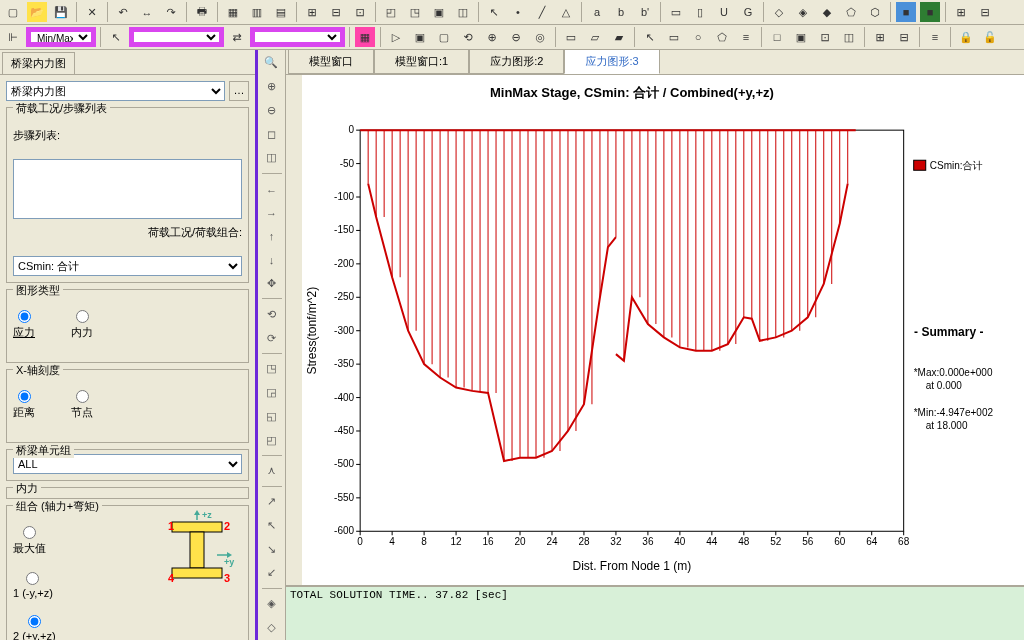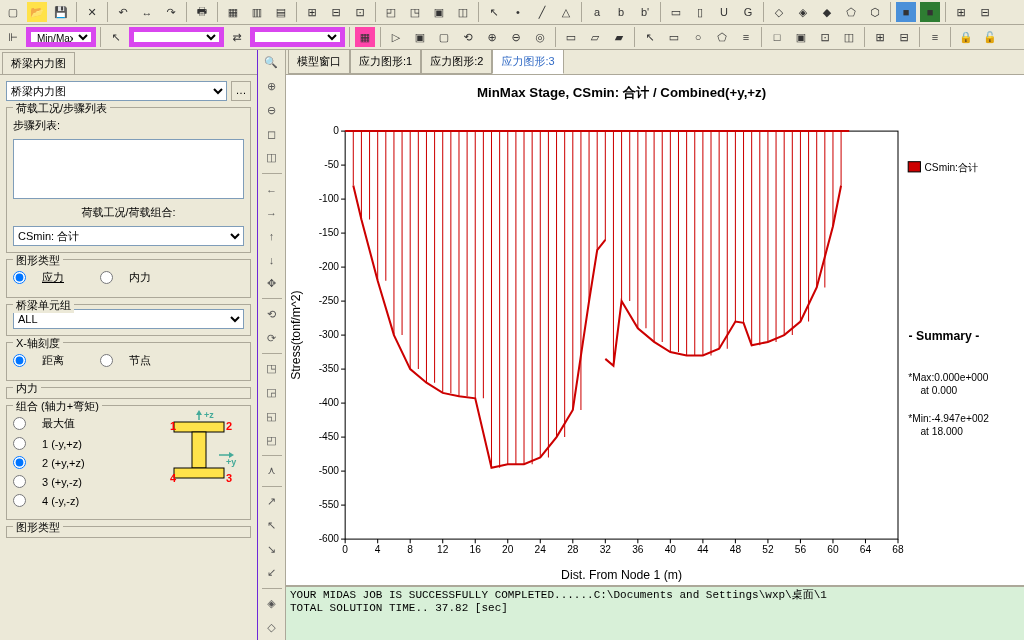--- a/index.html
+++ b/index.html
@@ -6,39 +6,39 @@
 body { font-family: "Microsoft YaHei", SimSun, Arial, sans-serif; font-size: 11px; background: #ece9d8; width: 1024px; height: 640px; overflow: hidden; }
 
 
 .toolbar-row { display: flex; align-items: center; height: 25px; background: #ece9d8; border-bottom: 1px solid #aca899; padding: 0 2px; gap: 2px; }
 .toolbar-row .tbtn { width: 22px; height: 22px; border: 1px solid #ece9d8; display: flex; align-items: center; justify-content: center; font-size: 11px; color: #333; cursor: pointer; }
 .toolbar-row .sep { width: 1px; height: 20px; background: #aca899; margin: 0 2px; }
 .dropdown { height: 20px; border: 5px solid #d946ef; background: #fff; font-size: 10px; padding: 0 2px; }
 
 
 .main-area { display: flex; height: 590px; }
-.left-panel { width: 258px; background: #ece9d8; border-right: 1px solid #6d28d9; display: flex; flex-direction: column; }
+.left-panel { width: 258px; background: #ece9d8; border-right: 3px solid #6d28d9; display: flex; flex-direction: column; }
 .left-tab { display: flex; padding: 2px 2px 0 2px; background: #ece9d8; }
 .left-tab .tab { padding: 3px 8px; border: 1px solid #aca899; border-bottom: none; background: #ece9d8; font-size: 11px; }
 .left-content { flex: 1; padding: 6px; overflow-y: auto; border-top: 1px solid #aca899; }
 .vtoolbar { width: 28px; background: #ece9d8; border-right: 1px solid #aca899; display: flex; flex-direction: column; align-items: center; padding: 2px 0; gap: 2px; }
 .vtoolbar .vbtn { width: 22px; height: 22px; border: 1px solid #ece9d8; display: flex; align-items: center; justify-content: center; font-size: 11px; color: #555; cursor: pointer; }
 .vtoolbar .vsep { width: 20px; height: 1px; background: #aca899; margin: 2px 0; }
 .workspace { flex: 1; display: flex; flex-direction: column; }
 .ws-tabs { display: flex; background: #ece9d8; border-bottom: 1px solid #aca899; padding: 0 0 0 2px; }
-.ws-tabs .wstab { padding: 4px 8px; border: 1px solid #aca899; border-top: none; margin-right: 0px; font-size: 11px; background: #ece9d8; cursor: pointer; }
+.ws-tabs .wstab { padding: 4px 20px; border: 1px solid #aca899; border-top: none; margin-right: 0px; font-size: 11px; background: #ece9d8; cursor: pointer; }
 .ws-tabs .wstab.active { background: #fff; color: #316ac5; border-bottom: 1px solid #fff; }
-.chart-area { flex: 1; background: #fff; position: relative; overflow: hidden; }
+.chart-area { flex: 1; background: #fff; position: relative; overflow: hidden; margin-left: 16px; }
 .console-area { height: 55px; background: #d8f0d8; border-top: 2px solid #aca899; font-family: "Courier New", monospace; font-size: 11px; padding: 2px 4px; color: #000; line-height: 13px; overflow: hidden; }
 
 
 .fieldset { border: 1px solid #aca899; padding: 4px 6px 6px 6px; margin-bottom: 6px; position: relative; }
 .fieldset .legend { position: absolute; top: -7px; left: 6px; background: #ece9d8; padding: 0 3px; font-size: 11px; }
-.row { display: flex; align-items: center; gap: 6px; margin: 6px 0; font-size: 11px; }
-.row label { display: flex; align-items: center; gap: 16px; }
+.row { display: flex; align-items: center; gap: 6px; margin: 16px 0; font-size: 11px; }
+.row label { display: flex; align-items: center; gap: 2px; flex-direction: column; }
 select.wide { width: 100%; height: 20px; border: 1px solid #7f9db9; background: #fff; font-size: 11px; }
 textarea.steps { width: 100%; height: 60px; border: 1px solid #7f9db9; background: #fff; resize: none; }
 .combo-row { display: flex; gap: 4px; align-items: center; margin-bottom: 6px; }
 .combo-row select { flex: 1; }
 .combo-row .dots { width: 20px; height: 20px; border: 1px solid #aca899; background: #ece9d8; text-align: center; line-height: 16px; font-size: 11px; cursor: pointer; }
 
 
 .section-svg { width: 90px; height: 80px; }
 
 
@@ -165,57 +165,57 @@
         <select class="wide"><option>桥梁内力图</option></select>
         <div class="dots">…</div>
       </div>
 
       <div class="fieldset">
         <div class="legend">荷载工况/步骤列表</div>
         <div class="row">
             <span>步骤列表:</span>
           </div>
         <textarea class="steps" style=""></textarea>
-        <div class="row" style="justify-content:center;margin-top:4px">
+        <div class="row" style="justify-content:flex-end;margin-top:4px">
             <span>荷载工况/荷载组合:</span>
           </div>
         <select class="wide"><option>CSmin: 合计</option></select>
       </div>
 
       <div class="fieldset">
         <div class="legend">图形类型</div>
         <div class="row">
           <label>
               <input type="radio" checked="" style=""> 
               <u>应力</u>
             </label>
           <label style="margin-left:30px">
               <input type="radio" style=""> 
               <span>内力</span>
             </label>
         </div>
       </div>
 
       <div class="fieldset">
-        <div class="legend">桥梁单元组</div>
-        <select class="wide"><option>ALL</option></select>
-      </div>
-
-      <div class="fieldset">
         <div class="legend">X-轴刻度</div>
         <div class="row">
           <label>
               <input type="radio" checked="" style=""> 
               <span>距离</span>
             </label>
           <label style="margin-left:30px">
               <input type="radio" style=""> 
               <span>节点</span>
             </label>
         </div>
+      </div>
+
+      <div class="fieldset">
+        <div class="legend">桥梁单元组</div>
+        <select class="wide"><option>ALL</option></select>
       </div>
 
       <div class="fieldset">
         <div class="legend">内力</div>
       </div>
 
       <div class="fieldset">
         <div class="legend">组合 (轴力+弯矩)</div>
         <div style="display:flex;gap:4px">
           <div style="flex:1">
@@ -302,21 +302,21 @@
     <div class="vbtn">↘</div>
     <div class="vbtn">↙</div>
     <div class="vsep"></div>
     <div class="vbtn">◈</div>
     <div class="vbtn">◇</div>
   </div>
 
   <div class="workspace">
     <div class="ws-tabs">
       <div class="wstab">模型窗口</div>
-      <div class="wstab">应力图形:1</div>
+      <div class="wstab">模型窗口:1</div>
       <div class="wstab">应力图形:2</div>
       <div class="wstab active">应力图形:3</div>
     </div>
     <div class="chart-area">
       <svg class="chart-svg" id="chart-svg" viewBox="0 0 720 500" preserveAspectRatio="xMinYMin meet">
           <text class="chart-title" x="329" y="22" text-anchor="middle">MinMax Stage, CSmin: 合计 / Combined(+y,+z)</text>
           <rect x="58" y="55" width="542" height="400" fill="none" stroke="#000"></rect>
           <line x1="58" y1="55" x2="54" y2="55" stroke="#000"></line>
           <text class="axis-text" x="52" y="58" text-anchor="end">0</text>
           <line x1="58" y1="88.33333333333333" x2="54" y2="88.33333333333333" stroke="#000"></line>
@@ -448,17 +448,16 @@
           <rect x="610" y="85" width="12" height="10" fill="#c00" stroke="#000"></rect>
           <text class="axis-text" x="626" y="94">CSmin:合计</text>
           <text class="summary-head" x="645" y="260" text-anchor="middle">- Summary -</text>
           <text class="summary-txt" x="610" y="300">*Max:0.000e+000</text>
           <text class="summary-txt" x="622" y="313">at  0.000</text>
           <text class="summary-txt" x="610" y="340">*Min:-4.947e+002</text>
           <text class="summary-txt" x="622" y="353">at 18.000</text>
         </svg>
     </div>
     <div class="console-area">
-      <div>YOUR MIDAS JOB IS SUCCESSFULLY COMPLETED......C:\Documents and Settings\wxp\桌面\1</div>
       <div>TOTAL SOLUTION TIME..    37.82 [sec]</div>
     </div>
   </div>
 </div>
 
 </body></html>

